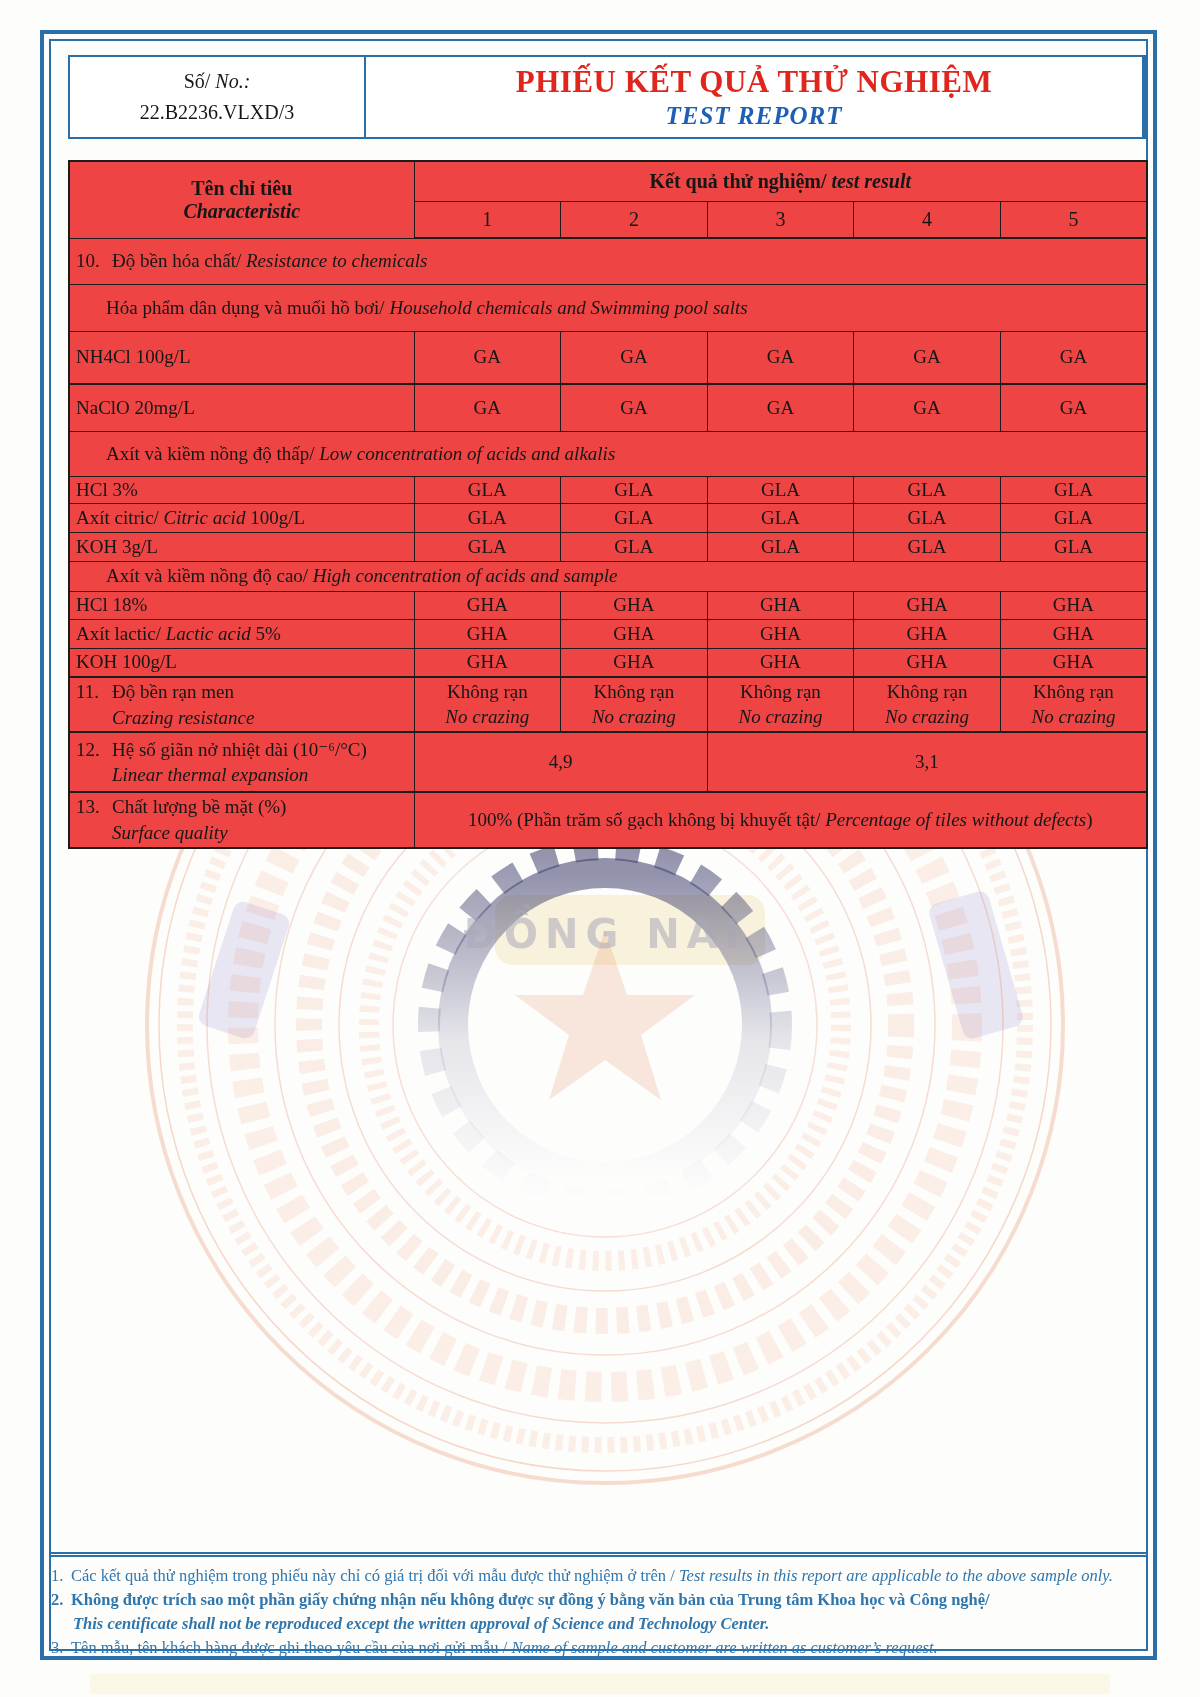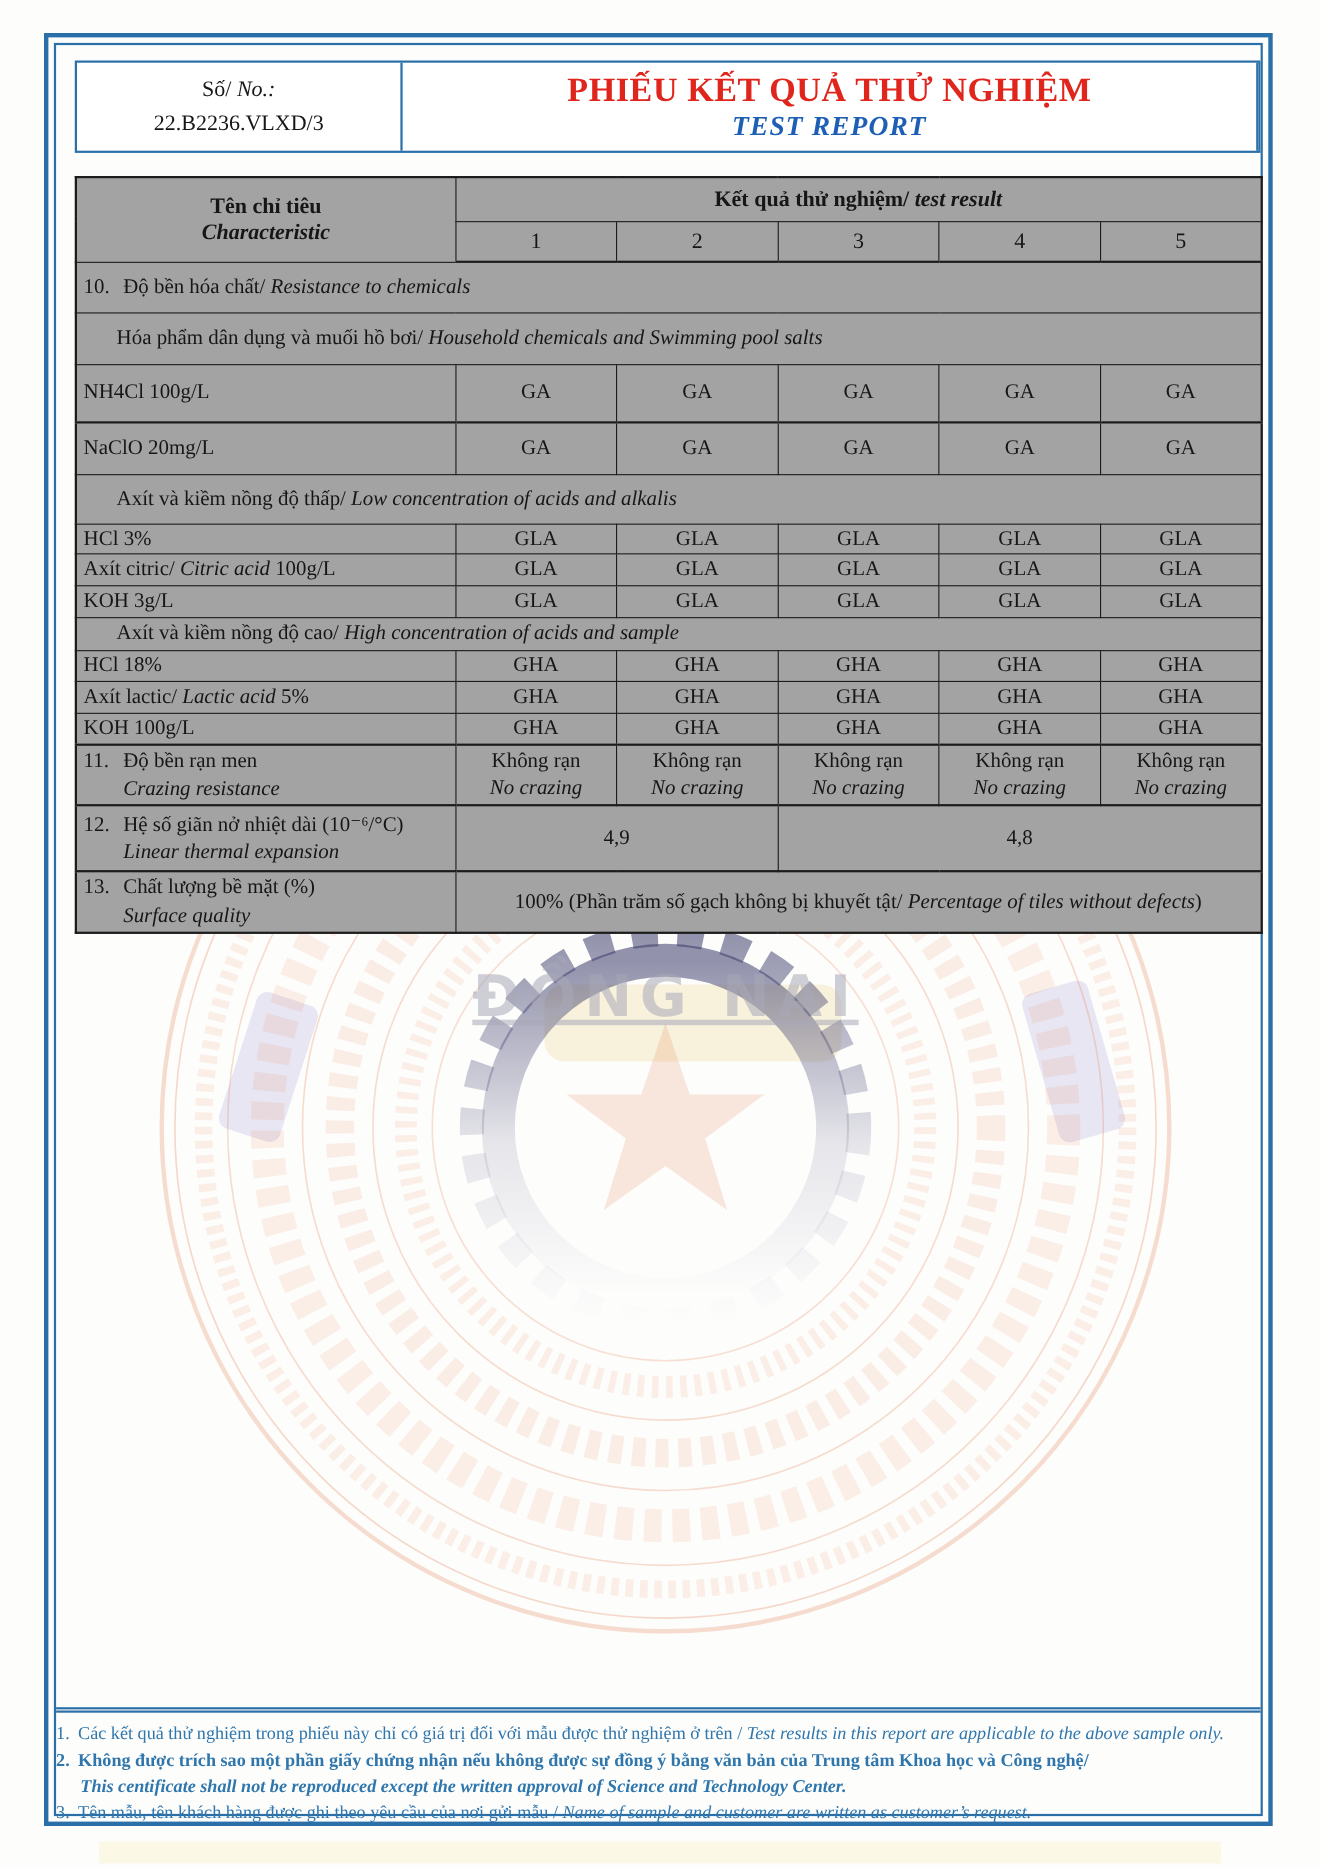--- a/index.html
+++ b/index.html
@@ -15,41 +15,41 @@
   .hd-cell { display: flex; flex-direction: column; justify-content: center; align-items: center; text-align: center; }
   .hd-left  { width: 296px; border-right: 2px solid #2a6fa8; font-size: 20px; line-height: 1.55; }
   .hd-mid   { flex: 1; border-right: 2px solid #2a6fa8; }
   .hd-right { width: 248px; font-size: 20px; line-height: 1.6; }
   .title-vi { color: #e0251d; font-weight: bold; font-size: 31px; letter-spacing: .5px; }
   .title-en { color: #1d5fb5; font-weight: bold; font-style: italic; font-size: 25px; margin-top: 2px; letter-spacing: 1px; }
   .it { font-style: italic; }
 
   
   .results-table-wrap { position: absolute; left: 17px; top: 119px; width: 1078px; z-index: 2; }
-  table.results { width: 1078px; border-collapse: collapse; table-layout: fixed; background: #a3a3a3; font-size: 19px; }
+  table.results { width: 1078px; border-collapse: collapse; table-layout: fixed; background: #ef4444; font-size: 19px; }
   table.results th, table.results td { border: 1px solid #1c1c1c; padding: 1px 6px; vertical-align: middle; }
   table.results { border: 2px solid #1c1c1c; }
   thead th { font-weight: bold; font-size: 20px; text-align: center; }
   thead tr.samples th { font-weight: normal; border-bottom: 2px solid #1c1c1c; }
   td.cell-name { text-align: left; padding-left: 34px; }
   td.cell-val  { text-align: center; }
   td.cell-section { text-align: left; padding-left: 12px; border-top-width: 2px; border-bottom-width: 2px; }
   td.cell-section.indent { padding-left: 36px; }
   .rnum { display: inline-block; width: 36px; }
   td.cell-label { text-align: left; padding-left: 12px; line-height: 1.35; }
   td.cell-label .sub { margin-left: 36px; font-style: italic; }
   tr.bt2 td { border-top-width: 2px; }
   td.va-b { vertical-align: bottom; padding-bottom: 5px; }
   td.va-t { vertical-align: top; padding-top: 7px; }
   .two-line { line-height: 1.3; }
 
   
   .watermark-svg { position: absolute; left: 84px; top: 794px; z-index: 1; }
-  .watermark-text { position: absolute; left: 354px; top: 836px; width: 400px; text-align: center; z-index: 1;
-    font-family: "DejaVu Sans", sans-serif; font-weight: bold; font-size: 52px; letter-spacing: 7px; color: rgba(168,168,182,0.55); text-decoration: underline; }
+  .watermark-text { position: absolute; left: 354px; top: 870px; width: 400px; text-align: center; z-index: 1;
+    font-family: "DejaVu Sans", sans-serif; font-weight: bold; font-size: 40px; letter-spacing: 7px; color: rgba(168,168,182,0.55); }
 
   
   .notes-box { position: absolute; left: 0; right: 0; bottom: 0; top: 1511px; border-top: 5px double #2a6fa8; padding: 7px 12px 0 0;
     color: #2f76ad; font-size: 16.5px; line-height: 1.45; z-index: 2; background: transparent; }
   .note-line { white-space: nowrap; }
   .note-line .nn { display: inline-block; min-width: 20px; }
   .note-line.b { font-weight: bold; }
   .note-line.cont { padding-left: 22px; }
 
   .bottom-strip { position: absolute; left: 90px; top: 1674px; width: 1020px; height: 20px; background: #fbf4d3; opacity: .55; z-index: 0; }
@@ -240,21 +240,21 @@
                   <div>Không rạn</div>
                   <div class="it">No crazing</div>
                 </td>
               </tr>
               <tr class="bt2" style="height: 60px;">
                 <td class="cell-label">
                   <div><span class="rnum">12.</span>Hệ số giãn nở nhiệt dài (10⁻⁶/°C)</div>
                   <div class="sub">Linear thermal expansion</div>
                 </td>
                 <td class="cell-val" colspan="2">4,9</td>
-                <td class="cell-val" colspan="3">4,8</td>
+                <td class="cell-val" colspan="3">3,1</td>
               </tr>
               <tr class="bt2" style="height: 50px;">
                 <td class="cell-label">
                   <div><span class="rnum">13.</span>Chất lượng bề mặt (%)</div>
                   <div class="sub">Surface quality</div>
                 </td>
                 <td class="cell-val" colspan="5"><span>100% (Phần trăm số gạch không bị khuyết tật/ </span><span class="it">Percentage of tiles without defects</span><span>)</span></td>
               </tr>
             </tbody>
         </table>

